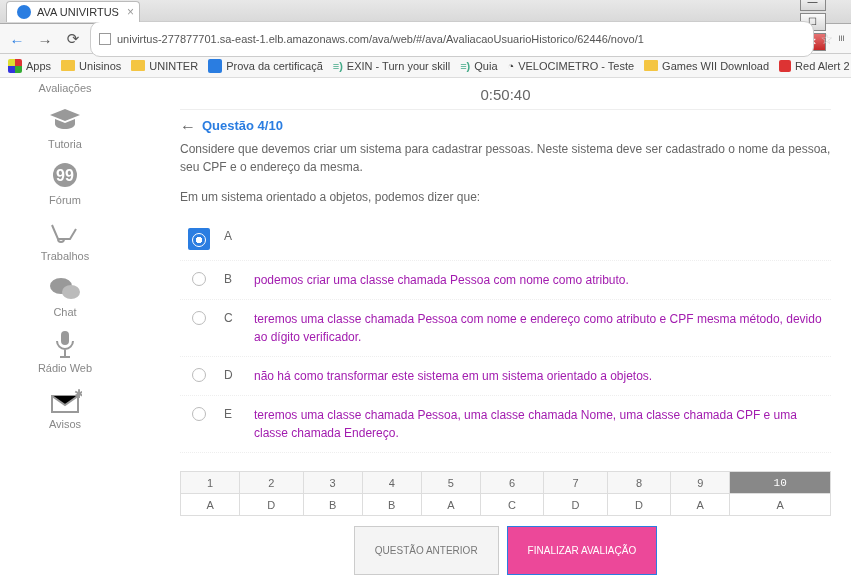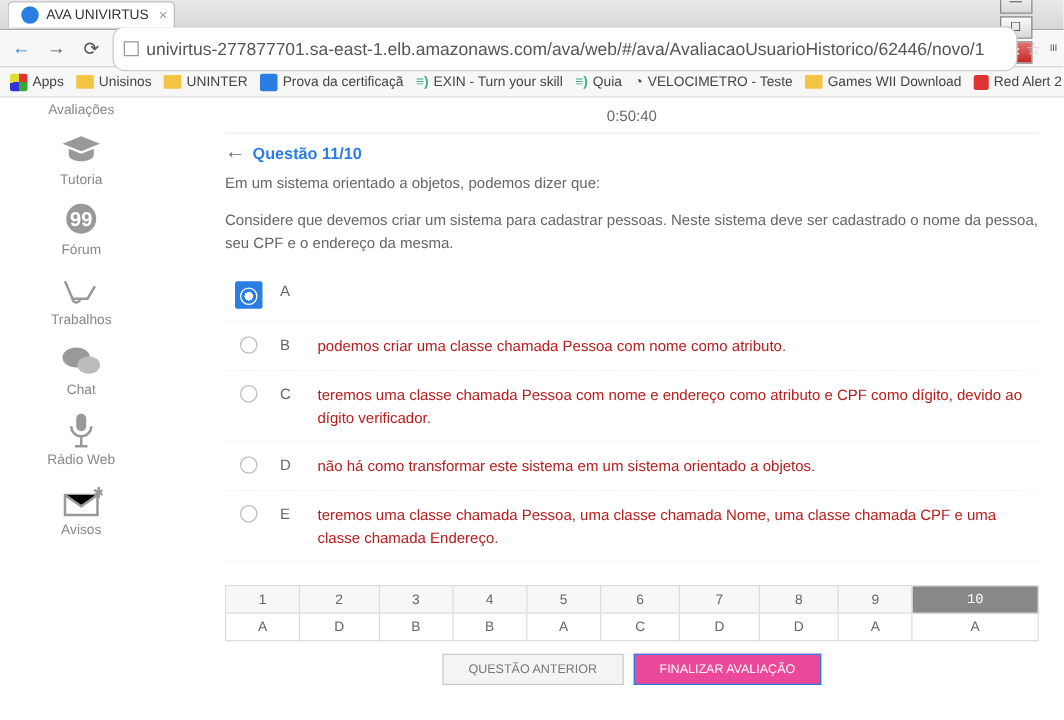--- a/index.html
+++ b/index.html
@@ -14,62 +14,62 @@
   .winbtn { width: 26px; height: 18px; border: 1px solid #888; background: linear-gradient(#fafafa,#d8d8d8); display: flex; align-items: center; justify-content: center; font-size: 10px; }
   .winbtn.min::after{content:"—";}
   .winbtn.max::after{content:"☐";}
   .winbtn.close{background:linear-gradient(#e57373,#c62828);color:#fff;}
   .winbtn.close::after{content:"✕";}
   .winbtn.wallet{background:#444;color:#fff;width:auto;padding:0 8px;font-size:10px;margin-right:6px;}
   
   .addrbar { background: #f7f7f7; border-bottom: 1px solid #ccc; height: 30px; display: flex; align-items: center; padding: 0 6px; gap: 6px; }
   .navbtn { width: 22px; height: 22px; display: flex; align-items: center; justify-content: center; color: #555; border-radius: 3px; font-size: 15px; }
   .navbtn.back{color:#2a7de1;}
-  .omnibox { flex: 1; background: #fff; border: 1px solid #ccc; border-radius: 10px; height: 36px; display: flex; align-items: center; padding: 0 8px; font-size: 14px; color: #555; gap: 6px; }
+  .omnibox { flex: 1; background: #fff; border: 1px solid #ccc; border-radius: 10px; height: 36px; display: flex; align-items: center; padding: 0 8px; font-size: 11px; color: #555; gap: 6px; }
   .omni-doc{width:12px;height:12px;border:1px solid #999;font-size:8px;display:flex;align-items:center;justify-content:center;}
   .star{color:#ccc;font-size:14px;}
   .menu3{writing-mode:vertical-rl;font-size:11px;color:#666;line-height:6px;}
   
   .bookbar{background:#f7f7f7;border-bottom:1px solid #ddd;height:24px;display:flex;align-items:center;padding:0 8px;gap:10px;font-size:11px;overflow:hidden;}
   .bk{display:flex;align-items:center;gap:4px;color:#444;white-space:nowrap;}
   .bk .fold{width:14px;height:11px;background:#f4c542;border-radius:1px;display:inline-block;}
   .bk .apps{width:14px;height:14px;display:inline-block;background:conic-gradient(#d33 0 25%,#3a3 0 50%,#33d 0 75%,#dd3 0 100%);border-radius:2px;}
   .bk .blue{width:14px;height:14px;background:#2a7de1;border-radius:2px;display:inline-block;}
   .bk .arrow{color:#4a8;font-weight:bold;}
   .bk .redicon{width:12px;height:12px;background:#d33;border-radius:2px;display:inline-block;}
   
   
   .page{display:flex;}
   .sidebar{width:130px;display:flex;flex-direction:column;align-items:center;padding-top:4px;gap:2px;}
   .sbtop{font-size:11px;color:#888;}
   .sbitem{display:flex;flex-direction:column;align-items:center;gap:2px;margin-top:10px;color:#888;font-size:11px;}
   .sbicon{width:36px;height:30px;display:flex;align-items:center;justify-content:center;color:#888;}
   
   .main{flex:1;padding:0 20px 20px 50px;}
-  .timer{text-align:center;font-size:12px;color:#666;padding:8px 0 6px;}
+  .timer{text-align:center;font-size:15px;color:#666;padding:8px 0 6px;}
   .qhead{display:flex;align-items:center;gap:6px;color:#2a7de1;font-weight:bold;font-size:13px;border-top:1px solid #eee;padding-top:6px;}
   .qhead .back-arrow{font-size:16px;color:#666;}
   .qbody{color:#666;font-size:12px;margin:6px 0 12px;line-height:1.5;}
   .opts{display:flex;flex-direction:column;}
   .opt{display:flex;align-items:flex-start;gap:14px;padding:10px 8px;border-bottom:1px dotted #eee;}
   .opt .radio{width:22px;display:flex;justify-content:center;padding-top:1px;}
   .opt .radio .dot{width:14px;height:14px;border-radius:50%;border:1px solid #bbb;display:inline-block;}
   .opt.selected .radio{background:#2a7de1;height:22px;width:22px;border-radius:2px;align-items:center;}
   .opt.selected .radio .dot{border-color:#fff;background:radial-gradient(#fff 0 40%,#2a7de1 41% 100%);}
   .opt .let{width:16px;color:#666;padding-top:1px;}
-  .opt .txt{flex:1;color:#b91c1c;line-height:1.5;}
+  .opt .txt{flex:1;color:#a21caf;line-height:1.5;}
   .opt.selected .txt{color:#2a7de1;font-weight:bold;}
   
   .qnav{margin-top:18px;}
   .qnav table{border-collapse:collapse;width:100%;}
   .qnav td{border:1px solid #ddd;text-align:center;height:22px;font-size:11px;color:#666;}
   .qnav tr:first-child td{background:#f7f7f7;}
   .qnav tr:first-child td.cur{background:#888;color:#fff;font-family:Liberation Mono, monospace;}
   .btns{display:flex;justify-content:center;gap:8px;margin-top:10px;}
-  .btn{padding:6px 20px;font-size:10px;border:1px solid #ccc;cursor:pointer;}
+  .btn{padding:18px 20px;font-size:10px;border:1px solid #ccc;cursor:pointer;}
   .btn.prev{background:#f4f4f4;color:#777;}
   .btn.fin{background:#ec4899;color:#fff;border-color:#2a7de1;}
 </style>
 </head>
 <body>
 
 <div class="titlebar">
   <div class="tab">
     <span class="tab-icon"></span>
     <span>AVA UNIVIRTUS</span>
@@ -191,45 +191,45 @@
           </svg>
         </div>
       <span>Avisos</span>
     </div>
   </div>
 
   <div class="main">
     <div class="timer">0:50:40</div>
     <div class="qhead">
       <span class="back-arrow">←</span>
-      <span>Questão 11/10</span>
-    </div>
+      <span>Questão 4/10</span>
+    </div>
+    <div class="qbody">Considere que devemos criar um sistema para cadastrar pessoas. Neste sistema deve ser cadastrado o nome da pessoa, seu CPF e o endereço da mesma.</div>
     <div class="qbody">Em um sistema orientado a objetos, podemos dizer que:</div>
-    <div class="qbody">Considere que devemos criar um sistema para cadastrar pessoas. Neste sistema deve ser cadastrado o nome da pessoa, seu CPF e o endereço da mesma.</div>
 
     <div class="opts">
       <div class="opt selected">
         <span class="radio">
             <span class="dot"></span>
           </span>
         <span class="let">A</span>
       </div>
       <div class="opt">
         <span class="radio">
             <span class="dot"></span>
           </span>
         <span class="let">B</span>
         <span class="txt">podemos criar uma classe chamada Pessoa com nome como atributo.</span>
       </div>
       <div class="opt">
         <span class="radio">
             <span class="dot"></span>
           </span>
         <span class="let">C</span>
-        <span class="txt">teremos uma classe chamada Pessoa com nome e endereço como atributo e CPF como dígito, devido ao dígito verificador.</span>
+        <span class="txt">teremos uma classe chamada Pessoa com nome e endereço como atributo e CPF mesma método, devido ao dígito verificador.</span>
       </div>
       <div class="opt">
         <span class="radio">
             <span class="dot"></span>
           </span>
         <span class="let">D</span>
         <span class="txt">não há como transformar este sistema em um sistema orientado a objetos.</span>
       </div>
       <div class="opt">
         <span class="radio">

